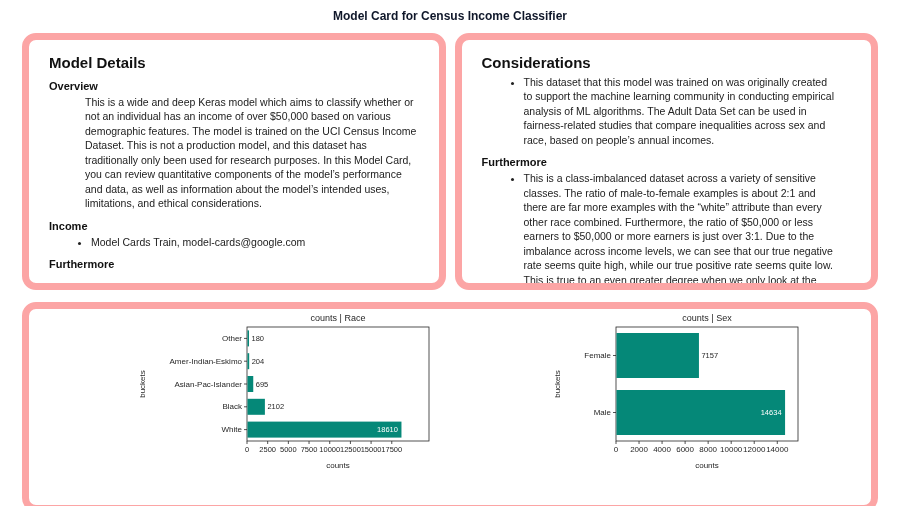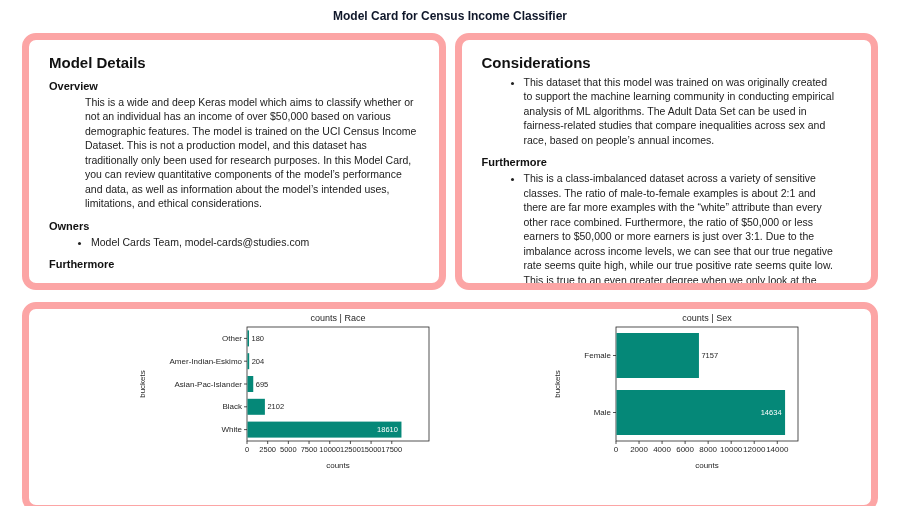--- a/index.html
+++ b/index.html
@@ -24,23 +24,23 @@
 </head>
 <body>
 
 <h1 class="page-title">Model Card for Census Income Classifier</h1>
 
 <div class="row">
   <section class="card half">
     <h2>Model Details</h2>
     <h3>Overview</h3>
     <p>This is a wide and deep Keras model which aims to classify whether or not an individual has an income of over $50,000 based on various demographic features. The model is trained on the UCI Census Income Dataset. This is not a production model, and this dataset has traditionally only been used for research purposes. In this Model Card, you can review quantitative components of the model’s performance and data, as well as information about the model’s intended uses, limitations, and ethical considerations.</p>
-    <h3>Owners</h3>
+    <h3>Income</h3>
     <ul>
-        <li>Model Cards Team, model-cards@studies.com</li>
+        <li>Model Cards Train, model-cards@google.com</li>
       </ul>
     <h3>Furthermore</h3>
 
   </section>
 
   <section class="card half">
     <h2>Considerations</h2>
     <ul>
         <li>This dataset that this model was trained on was originally created to support the machine learning community in conducting empirical analysis of ML algorithms. The Adult Data Set can be used in fairness-related studies that compare inequalities across sex and race, based on people’s annual incomes.</li>
       </ul>

